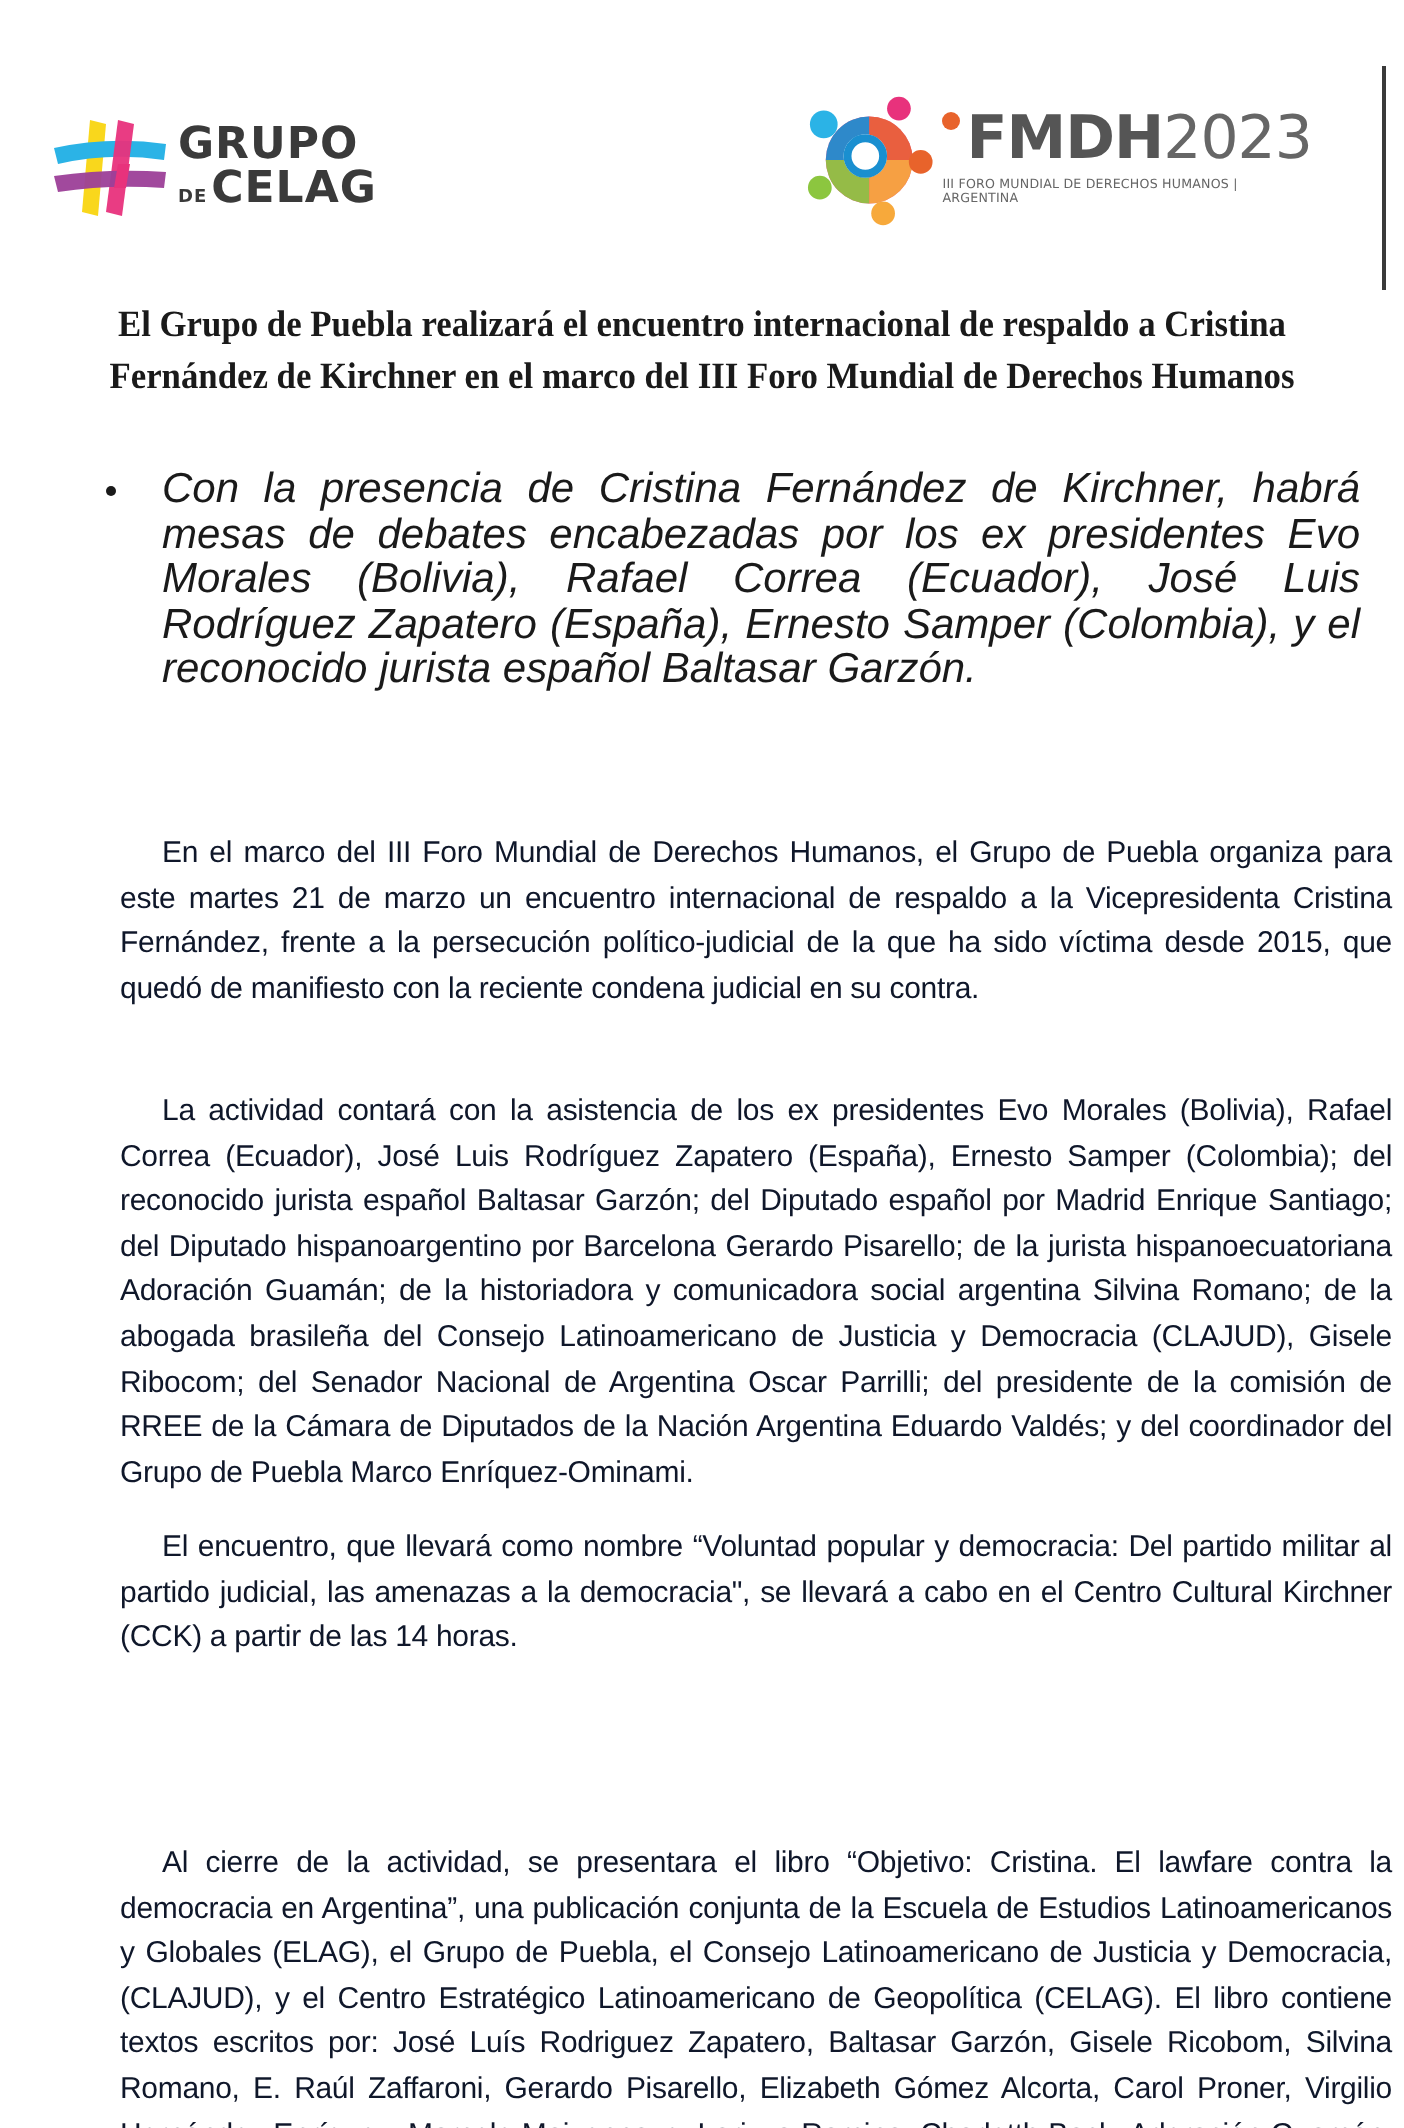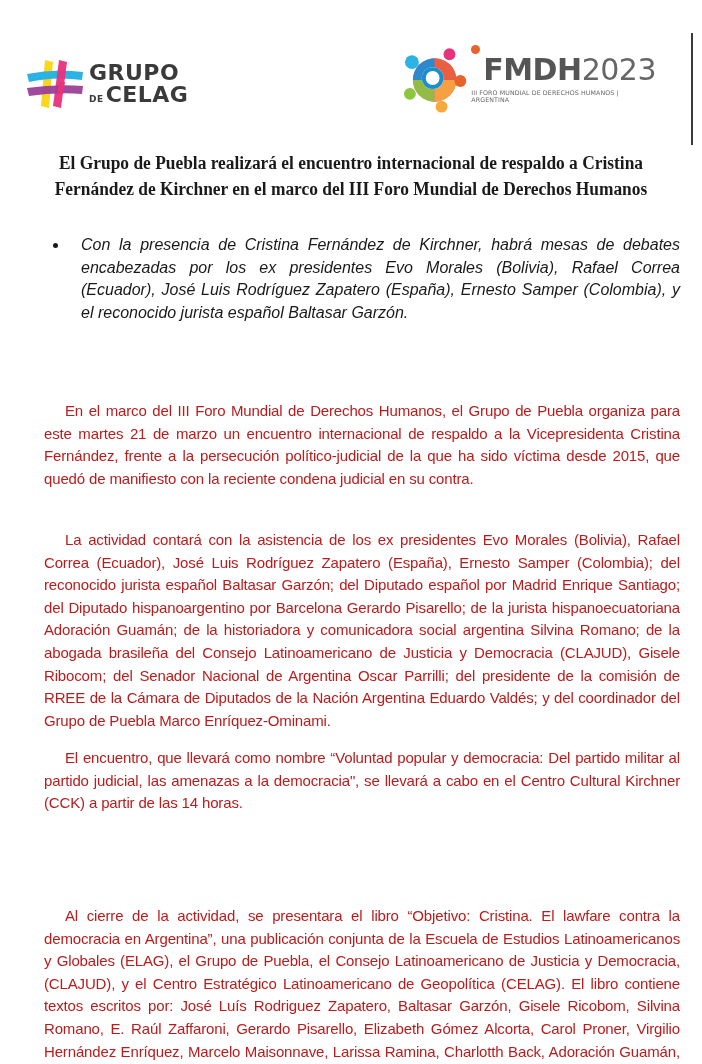--- a/index.html
+++ b/index.html
@@ -12,42 +12,42 @@
   }
   .header { position: absolute; top: 40px; left: 0; width: 608px; height: 90px; }
   .logo-gp { position: absolute; left: 27px; top: 18px; display: flex; align-items: center; }
   .logo-gp svg { display: block; }
   .gp-text { margin-left: 6px; font-family: "DejaVu Sans", sans-serif; font-weight: bold; color: #3a3a3a; line-height: 1; }
   .gp-line1 { font-size: 22px; letter-spacing: 0.5px; }
   .gp-line2 { font-size: 22px; letter-spacing: 0.5px; display: flex; align-items: baseline; justify-content: center; }
   .gp-de { font-size: 9px; margin-right: 2px; }
   .logo-fm { position: absolute; left: 402px; top: 4px; display: flex; align-items: center; }
   .fm-block { margin-left: 4px; }
-  .fm-top { display: flex; align-items: flex-start; line-height: 1; }
+  .fm-top { display: flex; align-items: center; line-height: 1; }
   .fm-bold { font-family: "DejaVu Sans", sans-serif; font-weight: bold; font-size: 30px; color: #555; letter-spacing: -0.5px; }
   .fm-year { font-family: "DejaVu Sans", sans-serif; font-weight: normal; font-size: 30px; color: #666; letter-spacing: -0.5px; }
   .fm-dot { width: 9px; height: 9px; border-radius: 50%; background: #e8632b; display: inline-block; margin: 0 3px 0 0; position: relative; top: -10px; }
   .fm-sub { font-family: "DejaVu Sans", sans-serif; font-size: 6.3px; color: #666; margin-top: 4px; letter-spacing: 0.1px; }
 
   .title {
     position: absolute; top: 138px; left: 30px; width: 642px; text-align: center;
     font-family: "Liberation Serif", serif; font-weight: bold; font-size: 18.5px; line-height: 26px;
     color: #1a1a1a; transform: scaleX(0.94); transform-origin: center;
   }
   .bullets { position: absolute; top: 234px; left: 44px; width: 636px; margin: 0; padding: 0; list-style: none; }
   .bullets li {
-    position: relative; padding-left: 37px; font-style: italic; font-size: 16px; line-height: 22.6px;
+    position: relative; padding-left: 37px; font-style: italic; font-size: 21px; line-height: 22.6px;
     text-align: justify; margin-bottom: 19px; color: #1a1a1a;
   }
   .bullets li .dot {
     position: absolute; left: 9px; top: 9px; width: 5px; height: 5px; border-radius: 50%; background: #1a1a1a;
   }
   .body-text { position: absolute; left: 44px; width: 636px; }
   .para {
-    font-size: 15px; line-height: 22.6px; text-align: justify; text-indent: 21px; margin: 0; color: #b91c1c;
+    font-size: 15px; line-height: 22.6px; text-align: justify; text-indent: 21px; margin: 16px; color: #0f172a;
     font-family: "Liberation Sans", sans-serif; letter-spacing: -0.15px;
   }
   #p1 { top: 400px; }
   #p2 { top: 529px; }
   #p3 { top: 747px; }
   #p4 { top: 905px; }
 </style>
 </head>
 <body>
 

